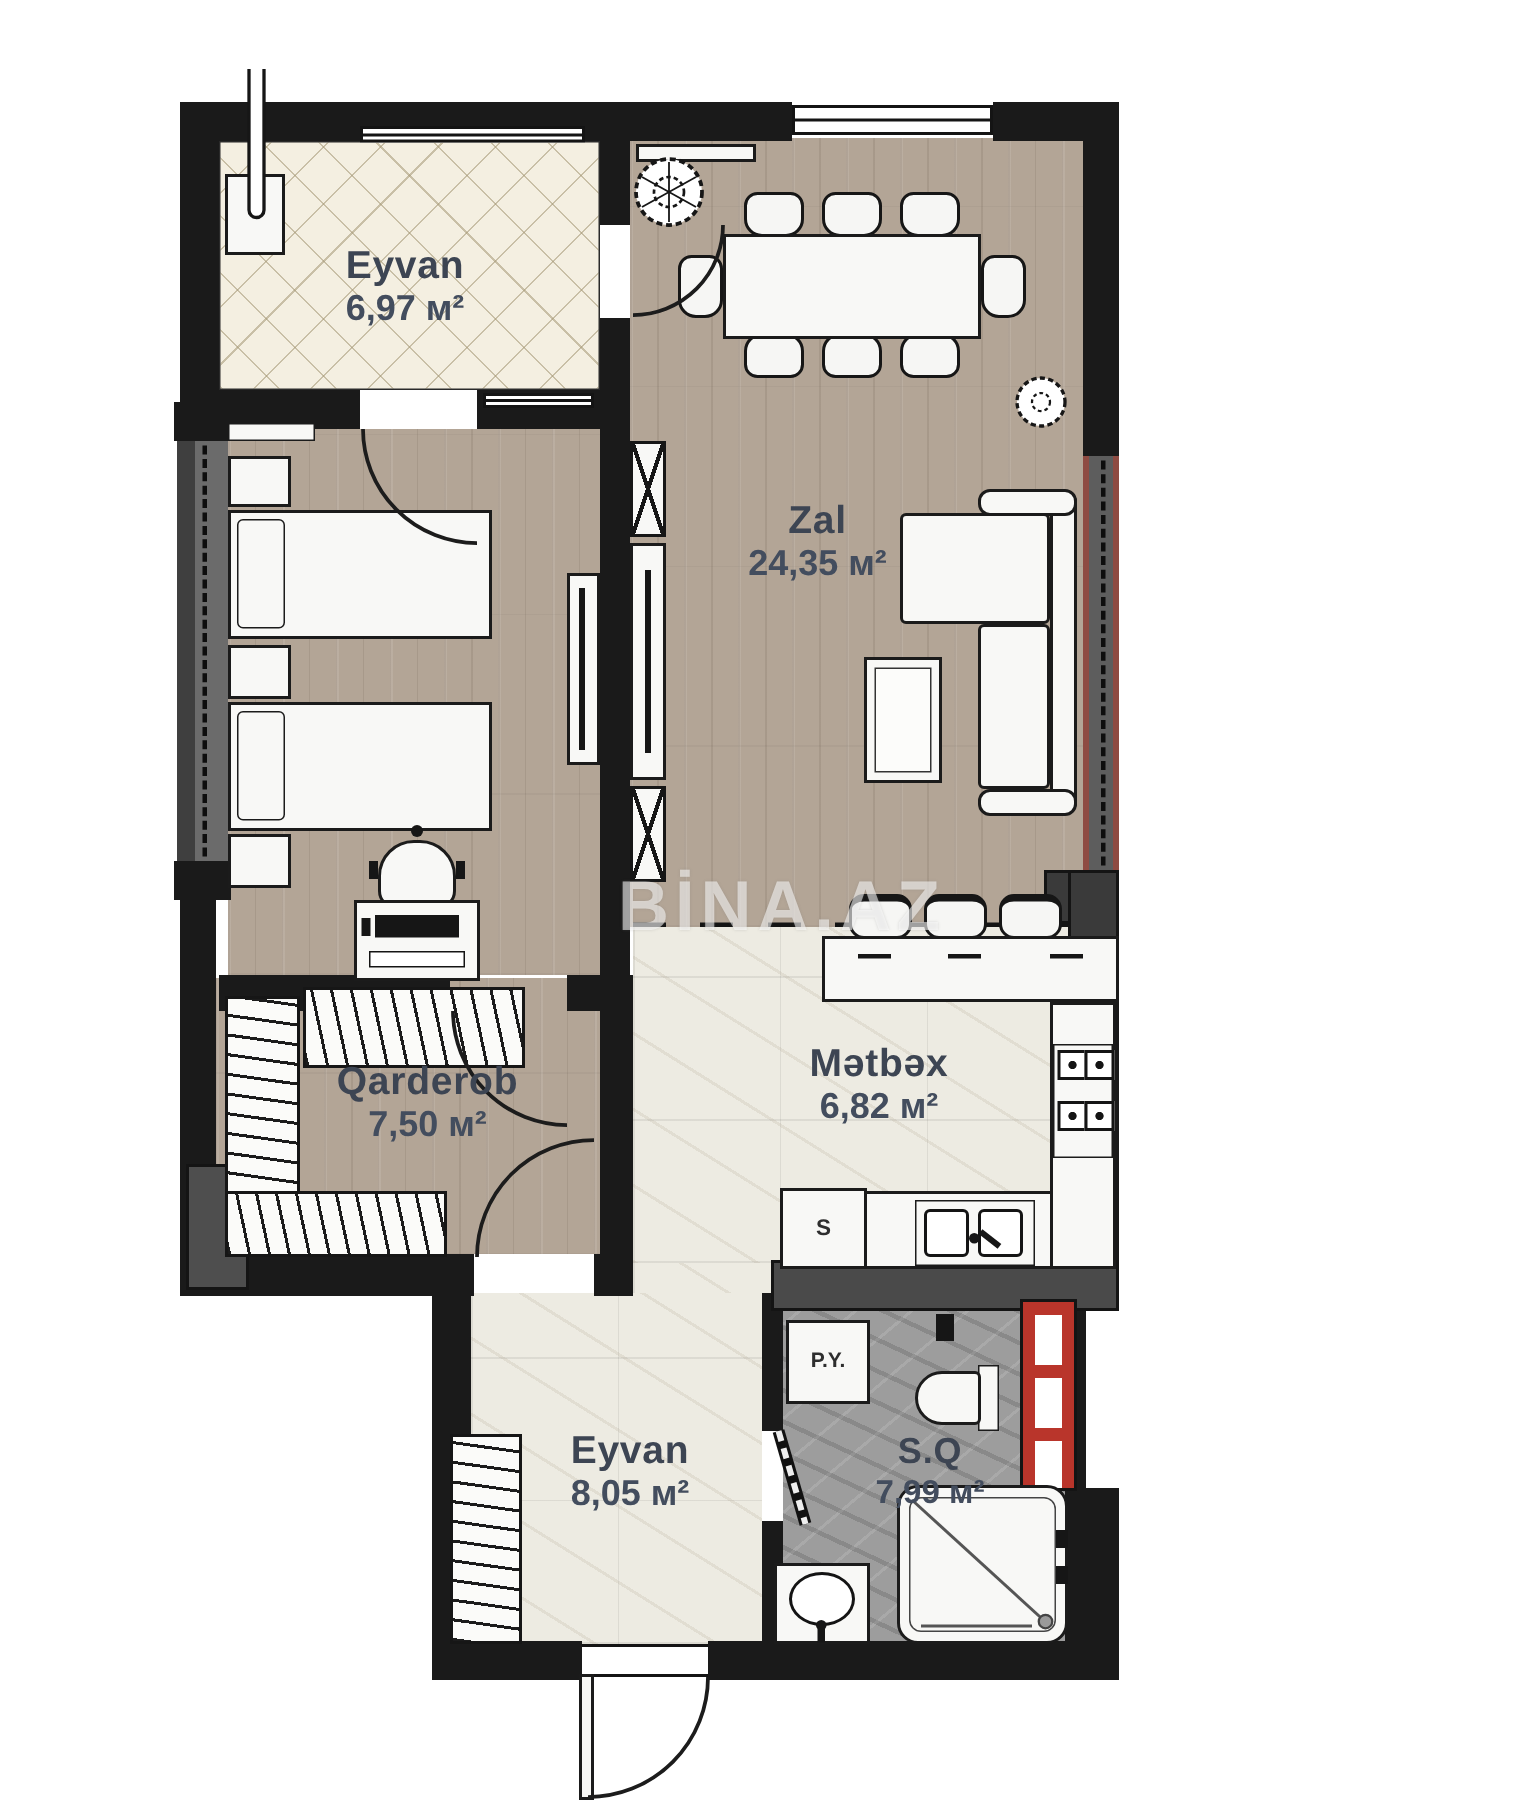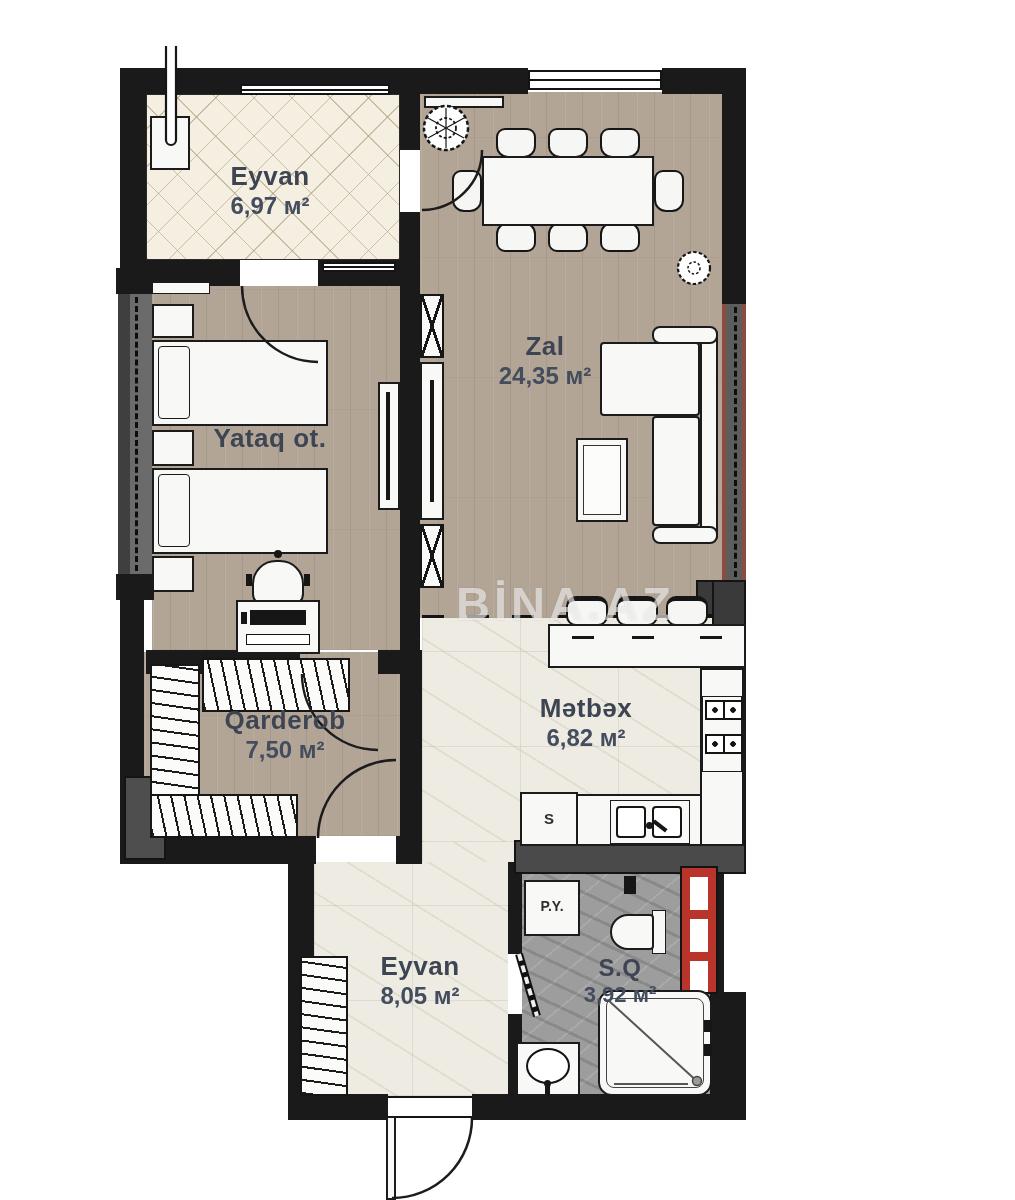--- a/index.html
+++ b/index.html
@@ -46,21 +46,21 @@
   .chair{background:#f6f6f4;border:2px solid #161616;border-radius:9px 9px 12px 12px;z-index:4;}
   .stool{background:#f6f6f4;border:2px solid #161616;border-top-width:5px;border-radius:10px;z-index:4;}
   .dashline{z-index:4;background:repeating-linear-gradient(90deg,#141414 0 22px, rgba(0,0,0,0) 22px 45px);}
   .burner{position:absolute;border:2px solid #141414;z-index:6;
     background:radial-gradient(circle at center, #141414 0 2.5px, rgba(0,0,0,0) 3px) #fff;}
   .lbl{position:absolute;z-index:8;text-align:center;color:#3d4553;font-weight:bold;line-height:1.15;}
   .lbl .rname{font-size:26px;letter-spacing:.5px;}
   .lbl .rarea{font-size:24px;font-weight:bold;color:#434d5e;}
   .minilbl{position:absolute;z-index:8;color:#2e2e2e;font-weight:bold;text-align:center;}
   #watermark{position:absolute;z-index:9;color:rgba(255,255,255,.55);font-size:47px;font-weight:bold;
-             letter-spacing:4px;text-shadow:0 0 2px rgba(120,120,120,.25);margin-left:44px;}
+             letter-spacing:4px;text-shadow:0 0 2px rgba(120,120,120,.25);}
   svg.overlay{position:absolute;left:0;top:0;z-index:6;pointer-events:none;}
 </style>
 </head>
 <body>
 
 <div id="stage">
 
   <div class="abs floor floor-tile" style="left:146px;top:94px;width:254px;height:166px;"></div>
   <div class="abs floor floor-wood" style="left:420px;top:92px;width:302px;height:526px;"></div>
   <div class="abs floor floor-wood" style="left:152px;top:286px;width:248px;height:364px;"></div>
@@ -235,37 +235,36 @@
 
   <div class="lbl" style="left:160px;top:162px;width:220px;">
     <div class="rname">Eyvan</div>
     <div class="rarea">6,97 м²</div>
   </div>
   <div class="lbl" style="left:430px;top:332px;width:230px;">
     <div class="rname">Zal</div>
     <div class="rarea">24,35 м²</div>
   </div>
   <div class="lbl" style="left:160px;top:424px;width:220px;">
-    <div class="rname">Yataq ot.</div>
   </div>
   <div class="lbl" style="left:175px;top:706px;width:220px;">
     <div class="rname">Qarderob</div>
     <div class="rarea">7,50 м²</div>
   </div>
   <div class="lbl" style="left:476px;top:694px;width:220px;">
     <div class="rname">Mətbəx</div>
     <div class="rarea">6,82 м²</div>
   </div>
   <div class="lbl" style="left:310px;top:952px;width:220px;">
     <div class="rname">Eyvan</div>
     <div class="rarea">8,05 м²</div>
   </div>
   <div class="lbl" style="left:530px;top:954px;width:180px;">
     <div class="rname" style="font-size:24px;">S.Q</div>
-    <div class="rarea" style="font-size:22px;">3,92 м²</div>
+    <div class="rarea" style="font-size:22px;">7,99 м²</div>
   </div>
 
   <div class="minilbl" style="left:524px;top:898px;width:56px;font-size:14px;">P.Y.</div>
   <div class="minilbl" style="left:520px;top:810px;width:58px;font-size:15px;">S</div>
 
   <div id="watermark" style="left:412px;top:576px;">BİNA.AZ</div>
 
 </div>
 
 </body></html>

